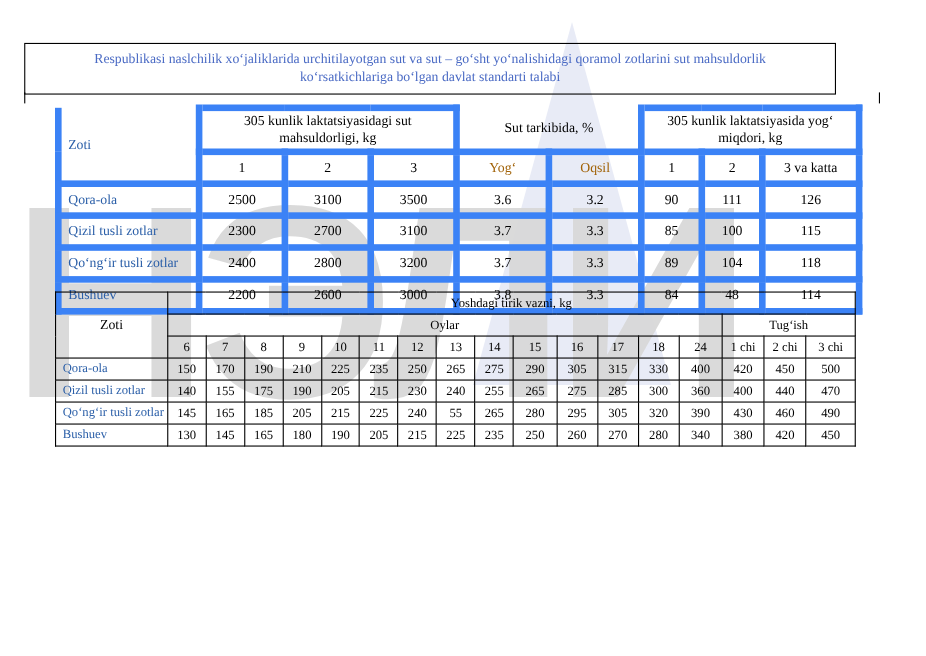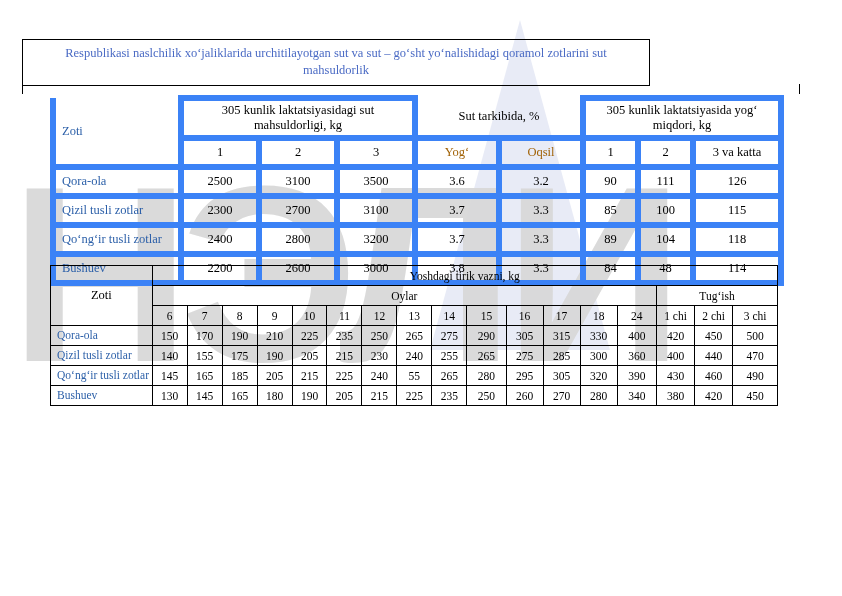--- a/index.html
+++ b/index.html
@@ -55,21 +55,21 @@
     z-index: 2;
     width: 842px;
     height: 596px;
   }
 
   
   .title-box {
     position: absolute;
     left: 22px;
     top: 39px;
-    width: 628px;
+    width: 738px;
     border: 1px solid #000;
     box-sizing: border-box;
     padding: 5px 10px 6px 10px;
   }
   .title-text {
     text-align: center;
     font-size: 12.5px;
     color: #4a6ac4;
     line-height: 1.35;
   }
@@ -165,20 +165,21 @@
 
 <div class="watermark">
   <div class="wm-tri"></div>
   <div class="wm-text">НЭЛИ</div>
 </div>
 
 <div class="page">
 
   <div class="title-box">
     <div class="title-text">Respublikasi naslchilik xo‘jaliklarida urchitilayotgan sut va sut – go‘sht yo‘nalishidagi qoramol  zotlarini sut mahsuldorlik</div>
+    <div class="title-text">ko‘rsatkichlariga bo‘lgan davlat standarti talabi</div>
   </div>
   <div class="spacer-box"></div>
 
   <div class="t1-wrap">
     <table class="t1">
       <colgroup>
         <col style="width:128px">
         <col style="width:78px">
           <col style="width:78px">
           <col style="width:78px">

